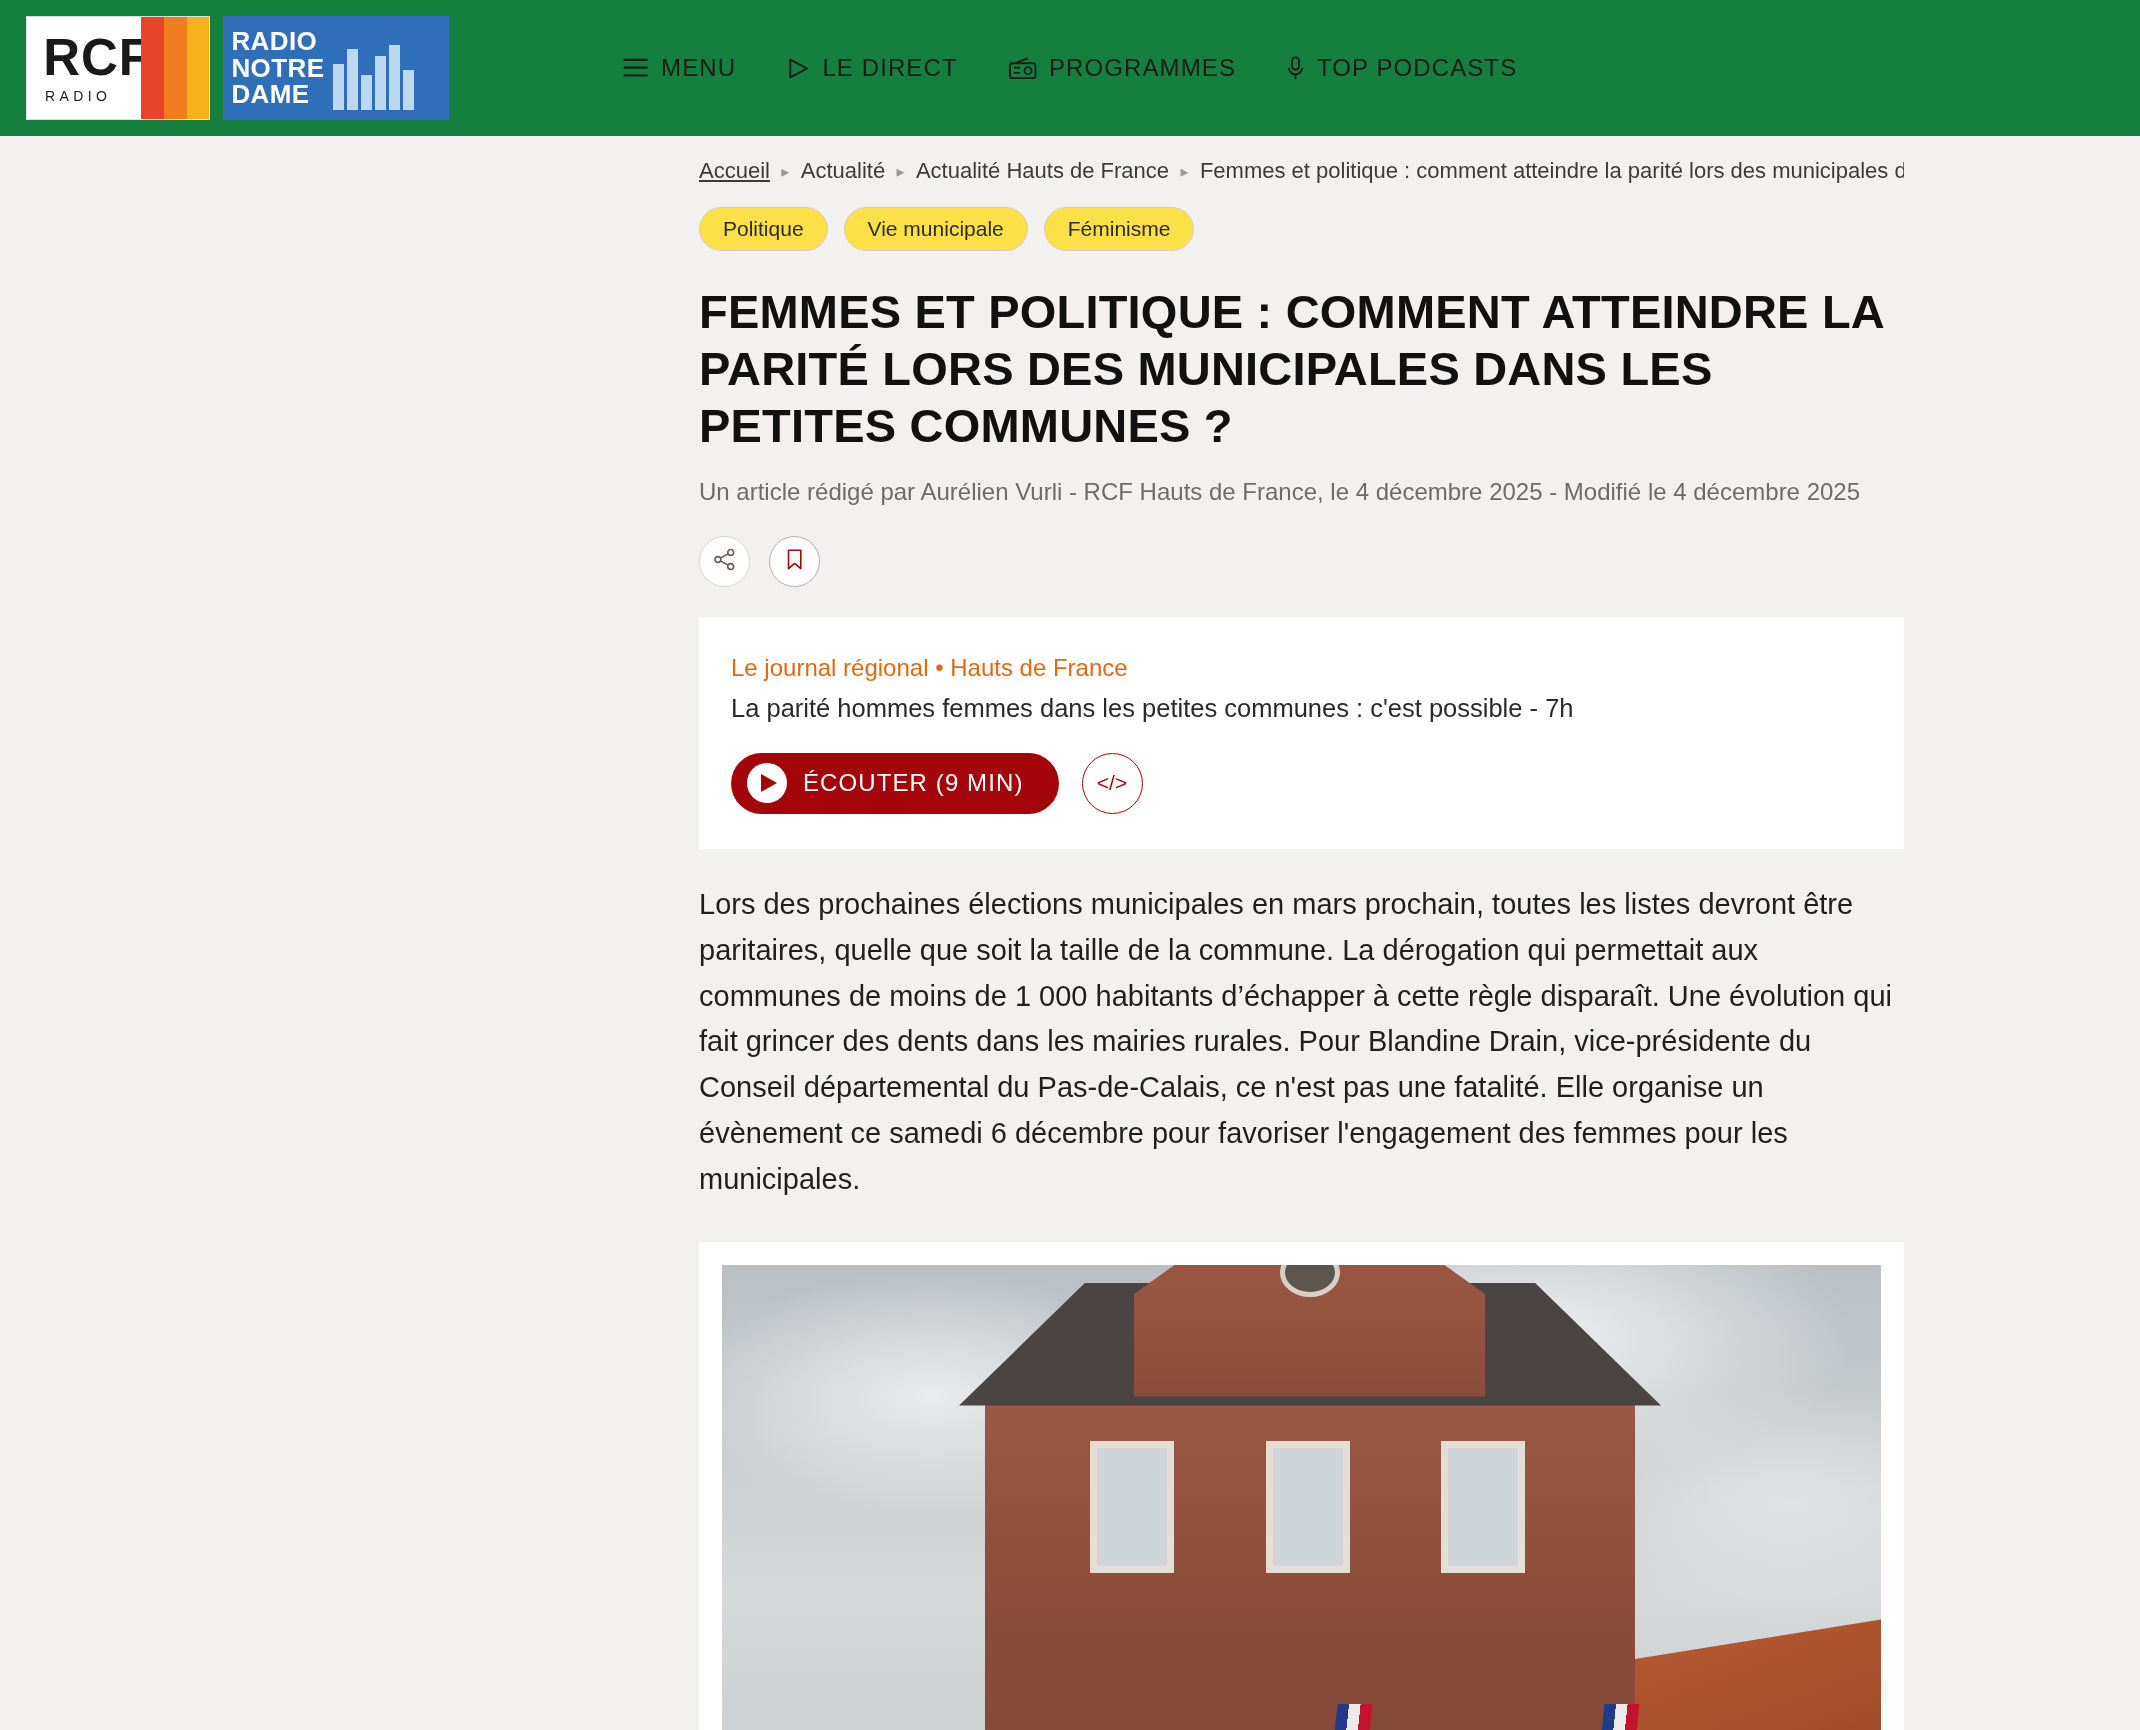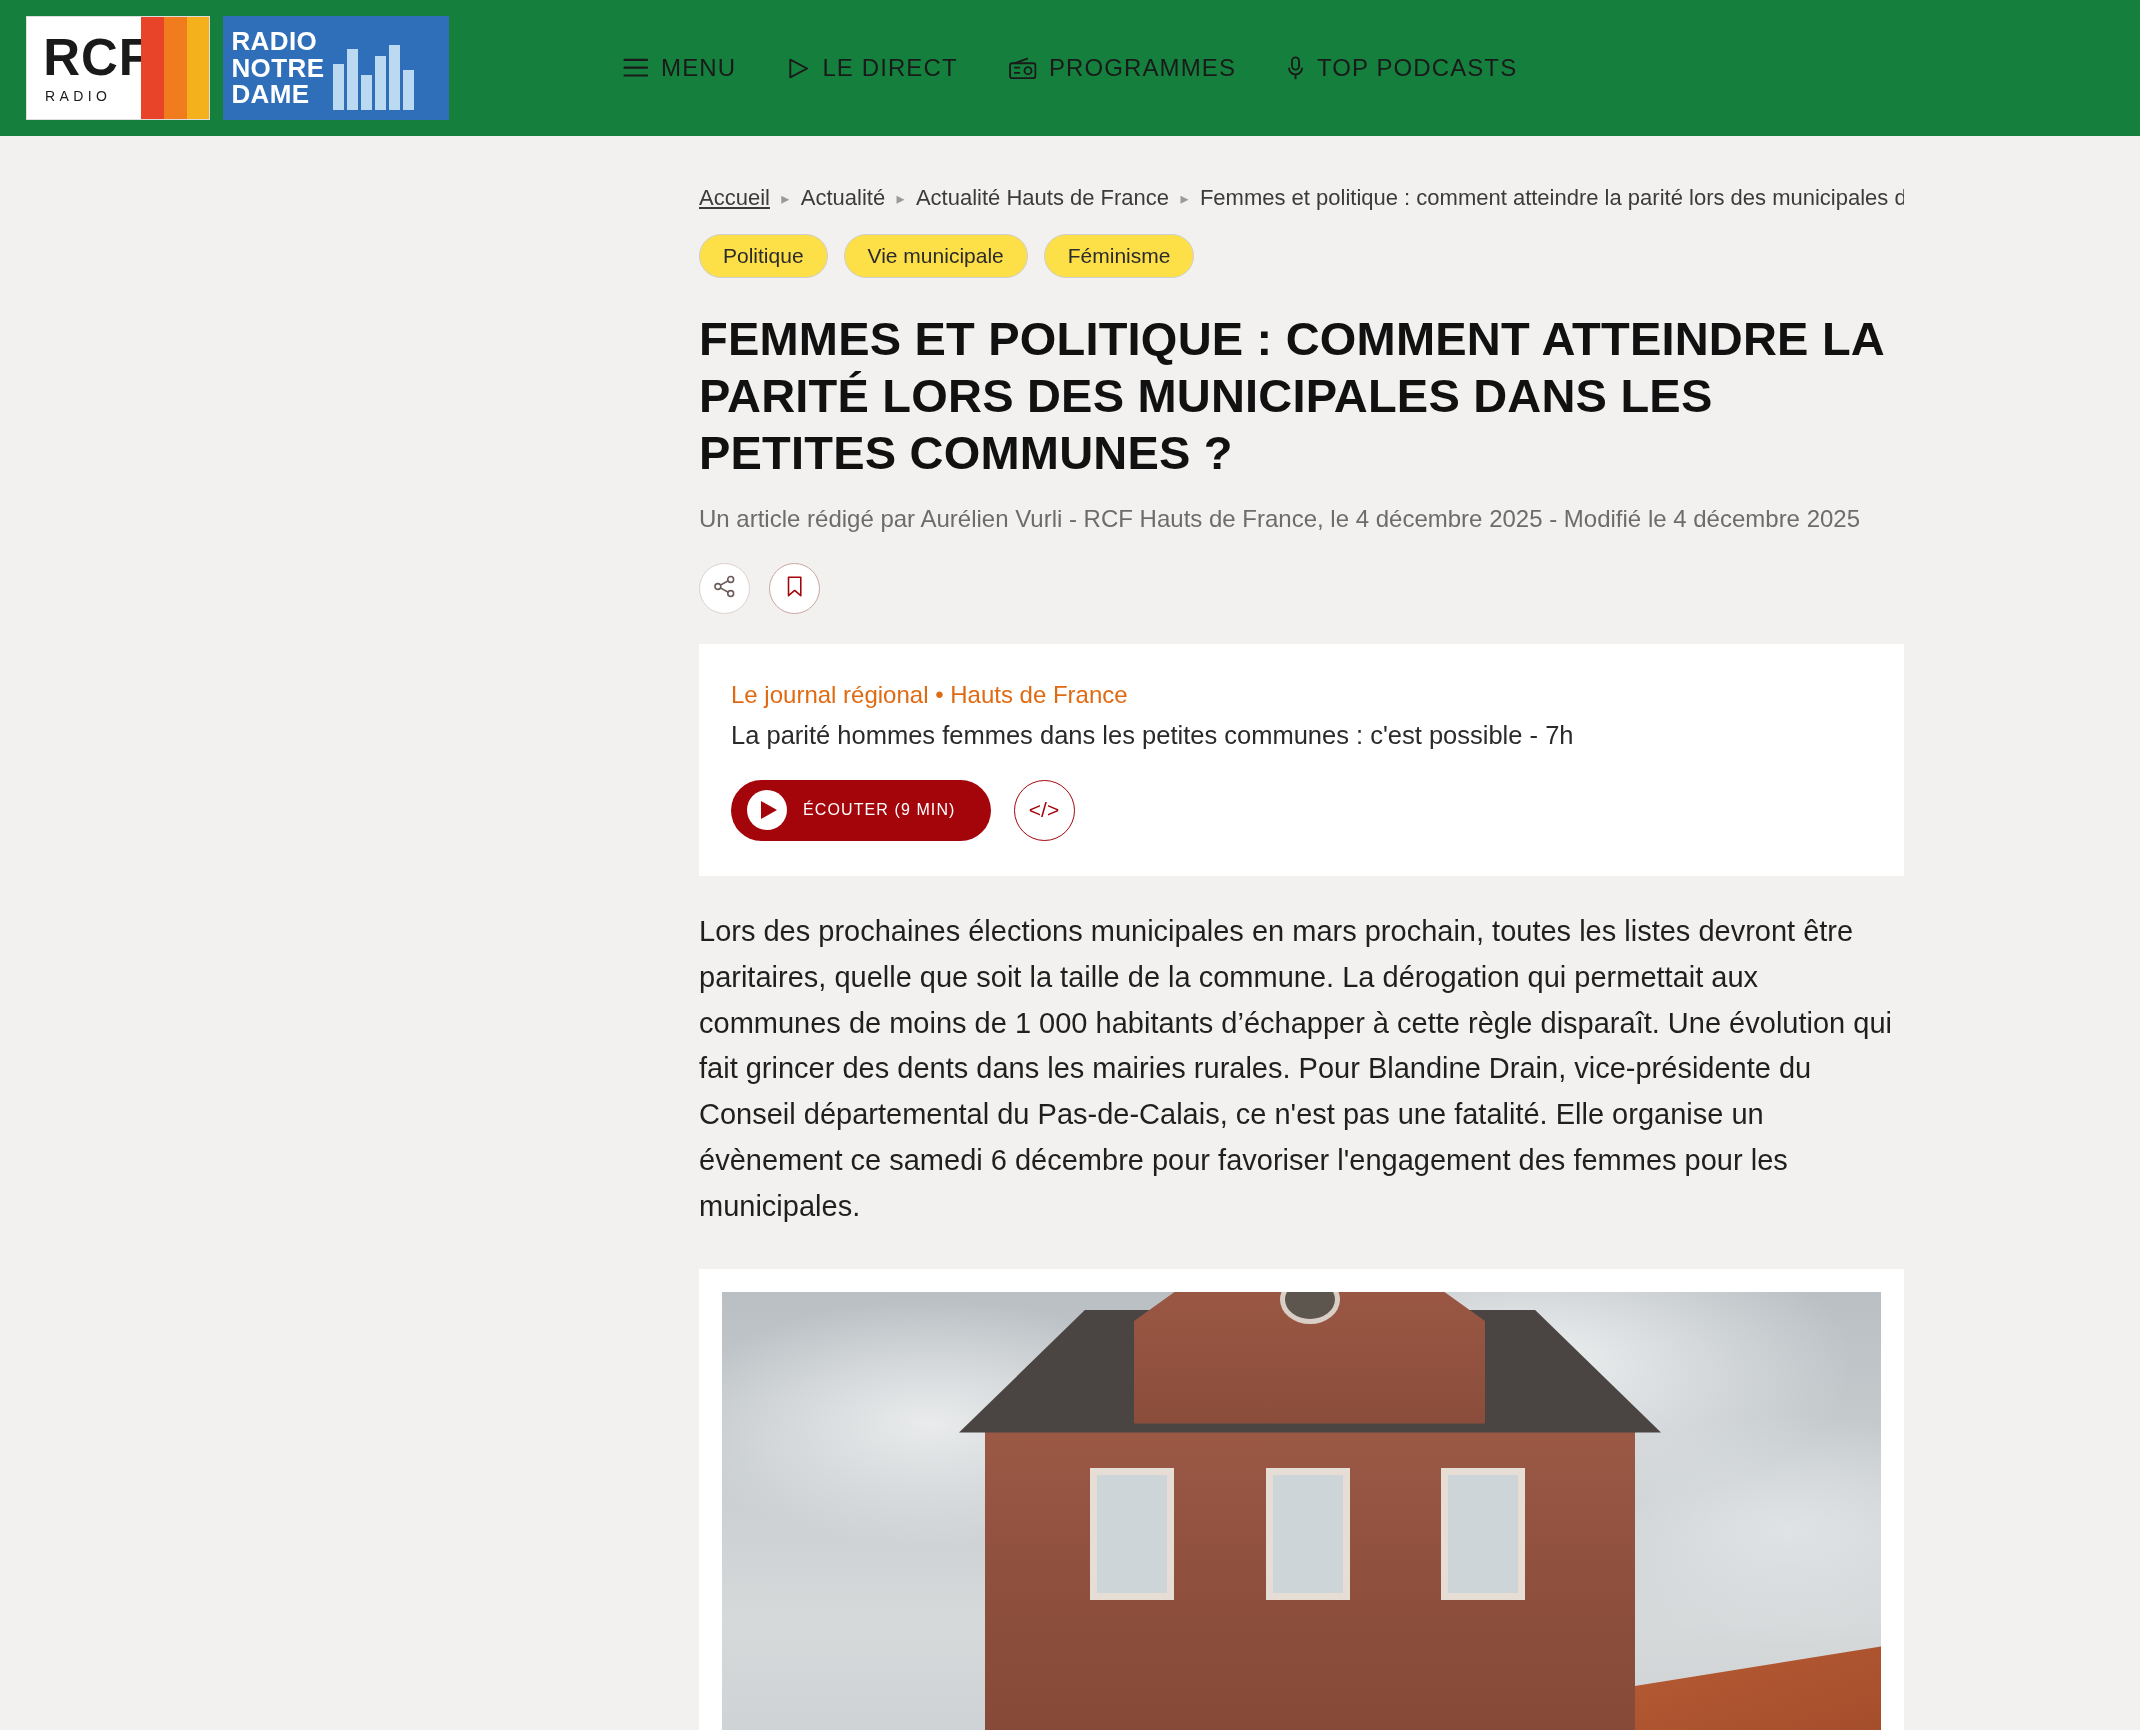--- a/index.html
+++ b/index.html
@@ -133,21 +133,21 @@
     margin-right: 0;
     max-width: 1668px;
   }
 
   
   .breadcrumb {
     display: flex;
     align-items: center;
     flex-wrap: nowrap;
     gap: 11.4px;
-    padding-top: 49px;
+    padding-top: 22px;
     font-size: 22px;
     color: #3b3b3b;
     white-space: nowrap;
     overflow: hidden;
   }
   .breadcrumb a {
     color: #3b3b3b;
     text-decoration: underline;
   }
   .breadcrumb span.plain { color: #3b3b3b; }
@@ -234,21 +234,21 @@
   }
   .btn-listen {
     background: #a4050b;
     color: #fff;
     border-radius: 877px;
     height: 61px;
     display: flex;
     align-items: center;
     gap: 16px;
     padding: 0 35px 0 16px;
-    font-size: 16px;
+    font-size: 24px;
     letter-spacing: 1.1px;
     cursor: pointer;
     text-transform: uppercase;
   }
   .play-circle {
     width: 40px;
     height: 40px;
     border-radius: 50%;
     background: #fff;
     display: flex;

